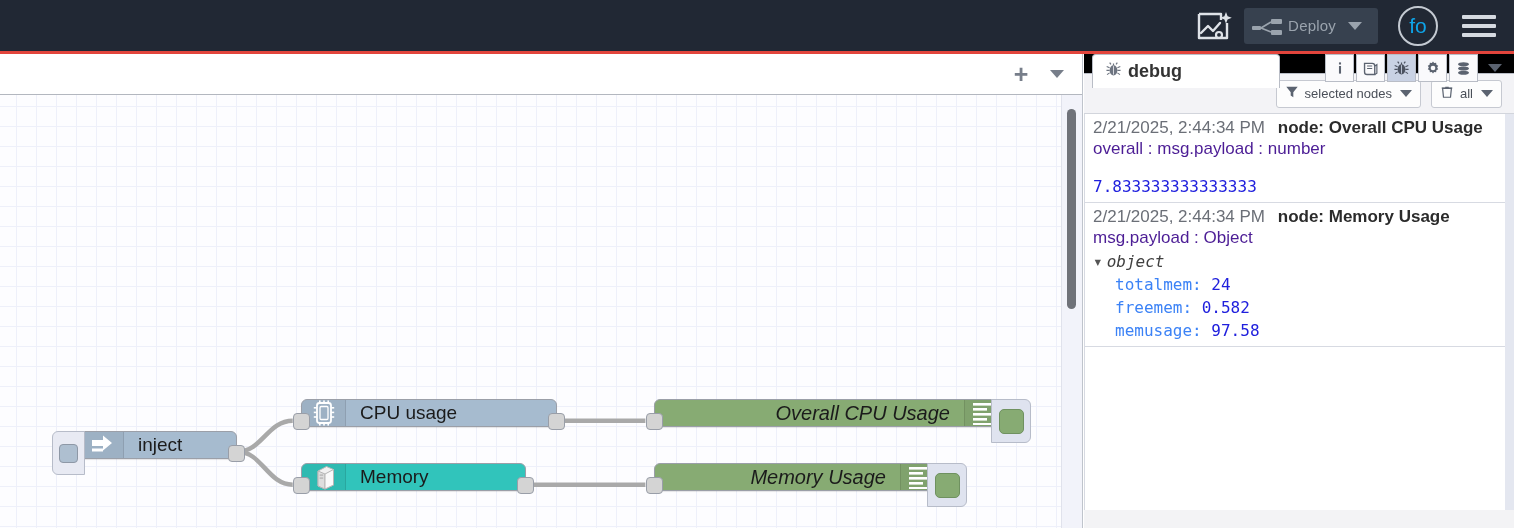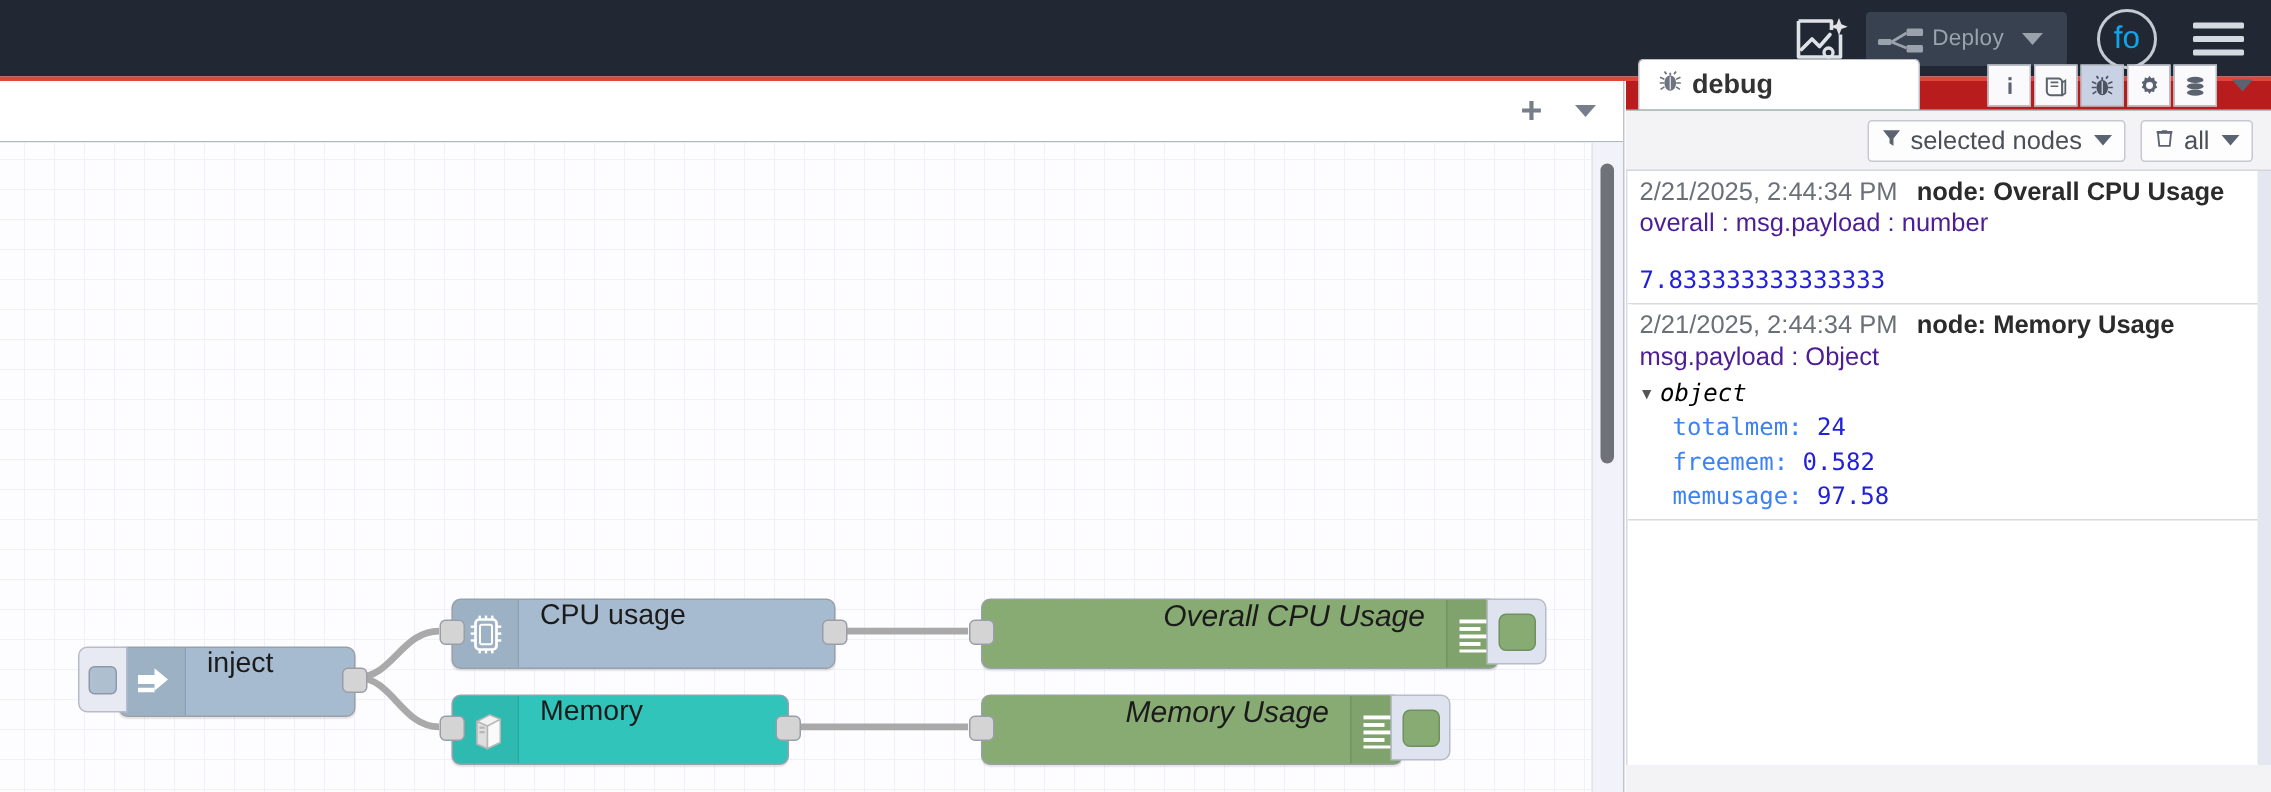--- a/index.html
+++ b/index.html
@@ -115,24 +115,24 @@
     position:absolute; top: 0; right: 0;
     width: 21px; height: 433px;
     background: #f2f3fa;
     border-left: 1px solid #e0e2ec;
     z-index: 5;
   }
 
   
   .node {
     position: absolute;
-    height: 47px;
+    height: 28px;
     border: 1px solid #9b9fa8;
     border-radius: 6px;
-    display: flex; 
+    display: flex; align-items: center;
     box-shadow: 0 1px 1px rgba(0,0,0,.10);
     cursor: pointer; z-index: 3;
   }
   .node-icon-box {
     width: 44px; height: 100%;
     display: flex; align-items: center; justify-content: center;
     background: rgba(0,0,0,0.05);
     border-right: 1px solid rgba(0,0,0,0.10);
     border-radius: 5px 0 0 5px;
   }
@@ -186,23 +186,23 @@
 
   
   .sidebar {
     position: absolute; top: 54px; left: 1084px;
     width: 430px; height: 474px;
     background: #f3f3f5;
   }
   .sb-tabrow {
     position: relative;
     height: 20px;
-    background: #b91c1c;
+    background: #000000;
     border-bottom: 1px solid #b9bdc6;
-    display: flex; align-items: flex-end;
+    display: flex; align-items: flex-start;
   }
   .sb-tab {
     margin-left: 8px;
     height: 34px; min-width: 188px;
     background: #fff;
     border: 1px solid #b9bdc6; border-bottom: none;
     border-radius: 4px 4px 0 0;
     display: flex; align-items: center; gap: 6px;
     padding: 0 12px;
     font-size: 18px; font-weight: bold; color: #333;
@@ -228,21 +228,21 @@
   .sb-filterrow {
     height: 40px; background: #f3f3f6;
     border-bottom: 1px solid #d2d5dc;
     display: flex; align-items: center; justify-content: flex-end;
     padding-right: 12px; gap: 10px;
   }
   .pill {
     height: 28px; background: #fdfdfd;
     border: 1px solid #c6c9d1; border-radius: 3px;
     display: flex; align-items: center; gap: 6px;
-    padding: 0 8px; font-size: 17px; color: #4a4f58;
+    padding: 0 8px; font-size: 13px; color: #4a4f58;
     cursor: pointer;
   }
   .pill .pcaret {
     width: 0; height: 0;
     border-left: 6px solid transparent;
     border-right: 6px solid transparent;
     border-top: 7px solid #5b6370;
     margin-left: 2px;
   }
   .sb-messages {
@@ -266,21 +266,21 @@
   .msg-topic { font-size: 17px; color: #4c1d95; margin-top: 1px; }
   .msg-value {
     font-family: "DejaVu Sans Mono", monospace;
     font-size: 16px; color: #2020dd; margin-top: 18px;
   }
   .obj-row {
     font-family: "DejaVu Sans Mono", monospace;
     font-size: 16px; margin-top: 4px;
   }
   .obj-toggle { color: #555; margin-right: 4px; }
-  .obj-root { color: #000000; font-style: italic; }
+  .obj-root { color: #404040; font-style: italic; }
   .obj-key { color: #3b82f6; margin-top: 16px; }
   .obj-val { color: #2020dd; }
   .obj-indent { padding-left: 22px; }
   .sb-scrolltrack {
     position: absolute; top: 0; right: 0;
     width: 9px; height: 100%; background: #e4e7f0;
   }
 </style>
 </head>
 <body>

